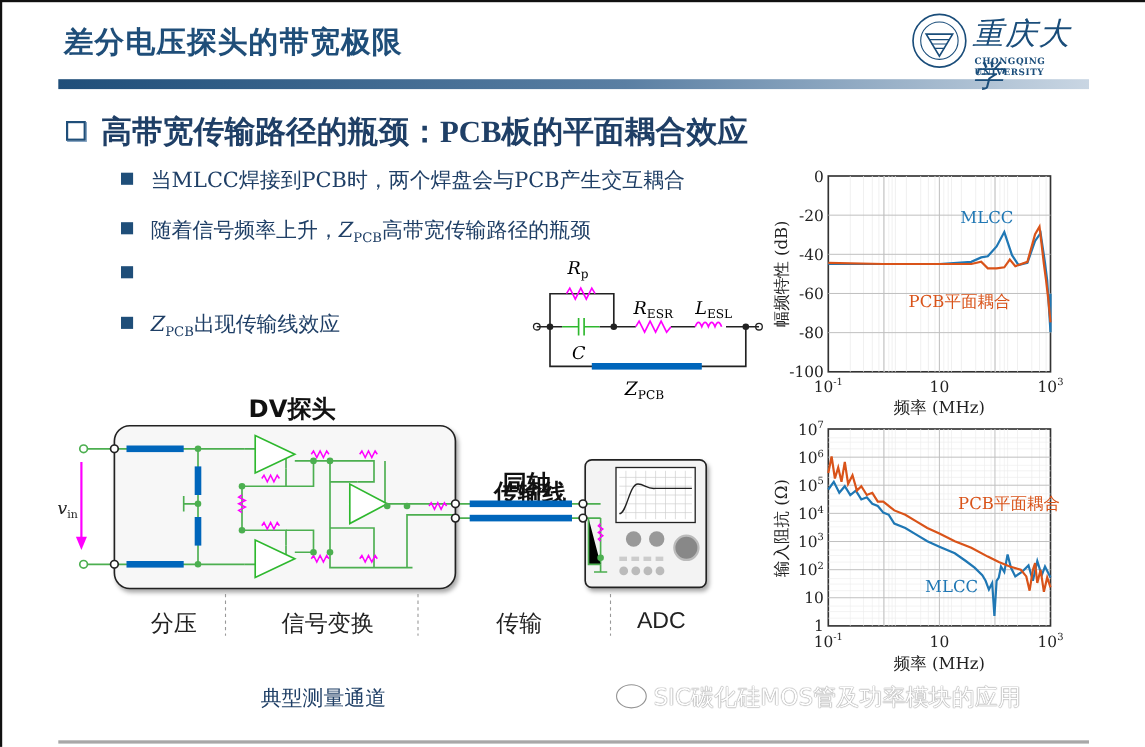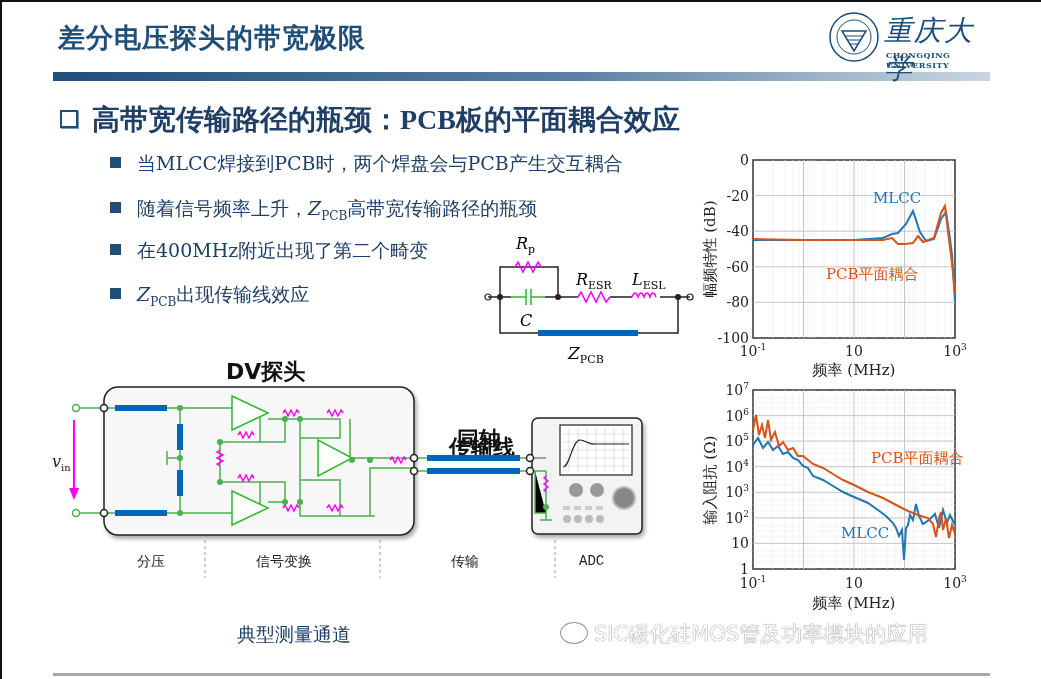--- a/index.html
+++ b/index.html
@@ -18,21 +18,21 @@
   .heading .box { display:inline-block; width:14px; height:14px; border:2.5px solid #1f4e79; margin-right:14px; vertical-align:1px; box-shadow:1px 1px 0 #7a9bbd; }
   .bullet { position:absolute; left:110px; font-size:19px; color:#1f3f66; font-family:"DejaVu Serif", serif;text-align:center; }
   .bullet .sq { display:inline-block; width:11px; height:11px; background:#1f4e79; margin-right:16px; vertical-align:2px; }
   .bullet i { font-family:"DejaVu Serif", serif; }
   .bullet sub { font-size:12px; font-style:normal; }
   .chart-svg { position:absolute; }
   .caption-bottom { position:absolute; left:237px; top:622px; font-family:Liberation Mono, monospace; font-size:19px; color:#1f3f66; }
   .watermark { position:absolute; left:560px; top:620px; font-family:"DejaVu Sans", sans-serif; font-size:21px; color:#ffffff;
                text-shadow:0 0 1px #777, 0 0 1px #777; opacity:0.9; white-space:nowrap; }
   .footer-line { position:absolute; left:53px; top:673px; width:937px; height:3px; background:#a8a8a8; }
-  .section-label { position:absolute; top:553px; font-size:14px; color:#222; font-family:Liberation Mono, monospace; }
+  .section-label { position:absolute; top:553px; font-size:21px; color:#222; font-family:Liberation Sans, sans-serif; }
   .diag-title { position:absolute; font-weight:bold; font-size:22px; color:#111; font-family:"DejaVu Sans", sans-serif; }
 </style>
 </head>
 <body>
 
 <div class="frame-top"></div>
 <div class="frame-left"></div>
 
 <div class="title">差分电压探头的带宽极限</div>
 <div class="title-bar"></div>
@@ -52,21 +52,21 @@
   <span class="box"></span><span>高带宽传输路径的瓶颈：PCB板的平面耦合效应</span>
 </div>
 
 <div class="bullet" style="top:151px;">
   <span class="sq"></span><span>当MLCC焊接到PCB时，两个焊盘会与PCB产生交互耦合</span>
 </div>
 <div class="bullet" style="top:196px;">
   <span class="sq"></span><span>随着信号频率上升，</span><i>Z</i><sub>PCB</sub><span>高带宽传输路径的瓶颈</span>
 </div>
 <div class="bullet" style="top:238px;">
-  <span class="sq"></span><span>在400MHz附近出现了第二个畸变</span>
+  <span class="sq"></span>
 </div>
 <div class="bullet" style="top:282px;">
   <span class="sq"></span><i>Z</i><sub>PCB</sub><span>出现传输线效应</span>
 </div>
 
 <svg class="chart-svg" style="left:480px;top:225px;" width="230" height="145">
   <g fill="none" stroke="#222" stroke-width="1.5">
     <path d="M20 72 L168 72 M168 72 L198 72 M198 72 L198 108 L20 108 L20 72"></path>
     <path d="M20 72 L20 42 L78 42 L78 72"></path>
   </g>

